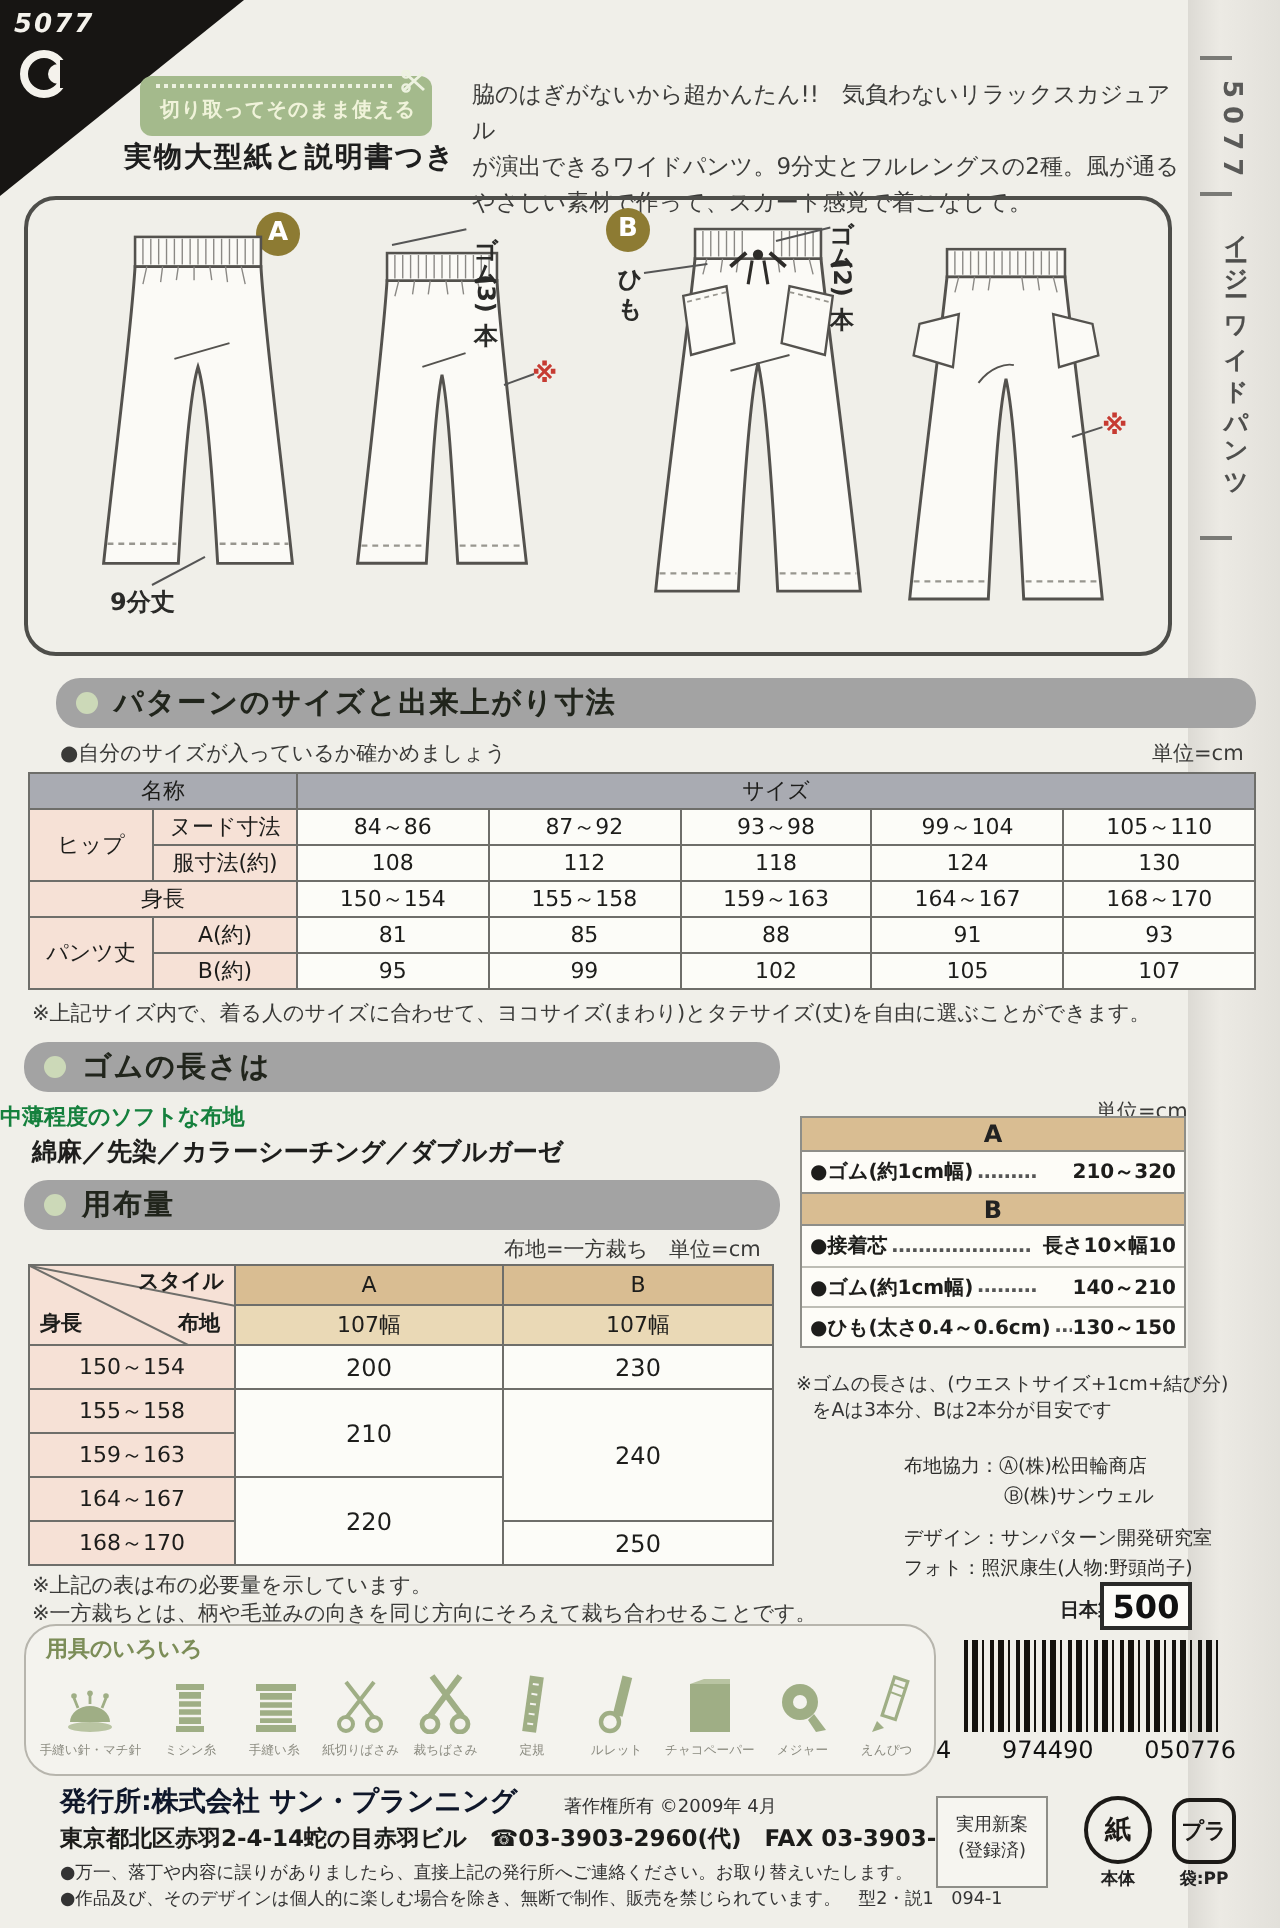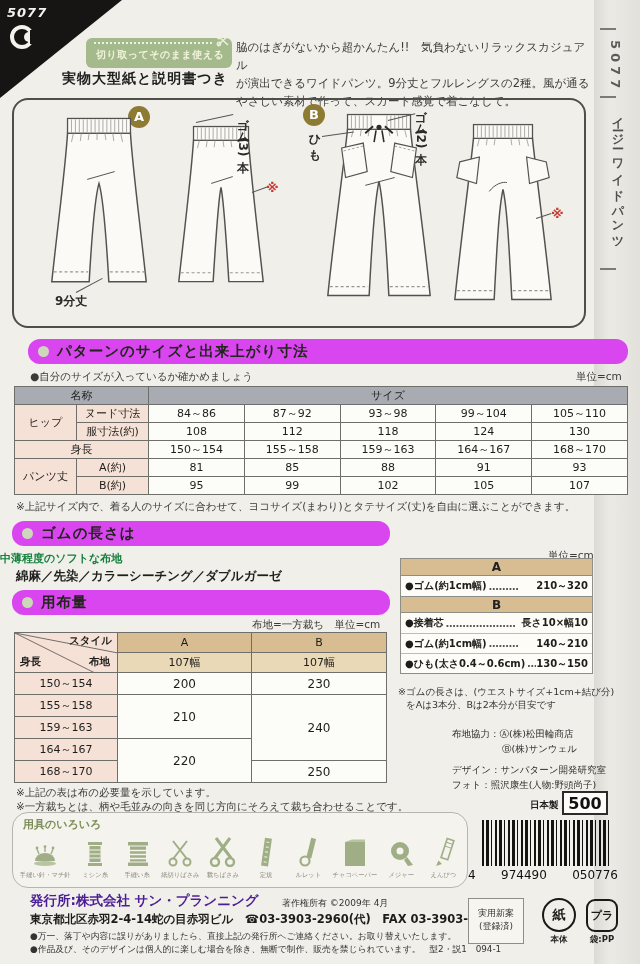--- a/index.html
+++ b/index.html
@@ -11,36 +11,36 @@
     background:linear-gradient(90deg,#dcdad4 0,#eceae4 35%,#e2e0da 100%);}
   .vert{writing-mode:vertical-rl;text-orientation:mixed;}
   .strip-num{position:absolute;left:608px;top:40px;font-size:13px;letter-spacing:4px;color:#5a5a58;font-weight:bold;}
   .strip-title{position:absolute;left:609px;top:108px;font-size:12px;letter-spacing:2px;color:#4f4f4d;font-weight:bold;}
   .tick{position:absolute;width:16px;height:2px;background:#7a7a76;}
   
   .corner{position:absolute;left:0;top:0;width:122px;height:98px;background:#171513;
     clip-path:polygon(0 0,100% 0,0 100%);}
   .corner-num{position:absolute;left:7px;top:5px;color:#f4f2ec;font-size:13px;font-weight:bold;font-style:italic;letter-spacing:1px;}
   
-  .badge{position:absolute;left:86px;top:38px;width:146px;height:30px;background:#a4ba8c;border-radius:6px;}
+  .badge{position:absolute;left:70px;top:38px;width:146px;height:30px;background:#a4ba8c;border-radius:6px;}
   .badge-dots{position:absolute;left:8px;top:4px;width:118px;border-top:2px dotted #edf2e0;}
   .badge-label{position:absolute;left:10px;top:10px;font-size:10px;font-weight:bold;color:#f0f3da;letter-spacing:0.5px;}
   .bold-title{position:absolute;left:62px;top:70px;font-size:14px;font-weight:bold;color:#1e1e1e;letter-spacing:1px;}
   .desc{position:absolute;left:236px;top:38px;width:356px;font-size:11.5px;color:#3c3c3a;line-height:18px;font-weight:500;}
   
   .illus{position:absolute;left:12px;top:98px;width:574px;height:230px;border:2px solid #4e4e4a;border-radius:16px;}
   .style-badge{position:absolute;width:22px;height:22px;border-radius:50%;background:#8d7b33;color:#fff;
     font-size:13px;font-weight:bold;text-align:center;line-height:22px;}
   .ann{position:absolute;font-size:12px;font-weight:bold;color:#2a2a28;}
   .lead{position:absolute;height:1px;background:#555;transform-origin:left center;}
   .red{color:#c63b32;}
   .illus-note{position:absolute;left:140px;top:300px;font-size:13px;font-weight:bold;color:#222;}
   .illus-note .red{font-weight:bold;}
   
-  .gbar{position:absolute;height:25px;background:#d946ef;border-radius:12px;display:flex;align-items:center;padding-left:10px;}
+  .gbar{position:absolute;height:25px;background:#a3a3a3;border-radius:12px;display:flex;align-items:center;padding-left:10px;}
   .gbar .dot{width:11px;height:11px;border-radius:50%;background:#ccd9b8;margin-right:8px;flex:none;}
   .gbar .t{font-size:14.5px;font-weight:bold;color:#21251c;letter-spacing:1px;}
   .small-note{font-size:10.5px;color:#3a3a38;}
   
   table{border-collapse:collapse;}
   .tbl td,.tbl th{border:1px solid #6e6e6a;font-size:11px;color:#1d1d1b;text-align:center;padding:0;height:18px;font-weight:normal;}
   .hd{background:#a9abb2;font-weight:bold;font-size:11.5px;}
   .pink{background:#f6e1d6;}
   .white{background:#fcfcf8;}
   .tan{background:#d9bd92;font-weight:bold;font-size:12px;}
@@ -51,31 +51,31 @@
     border-top:1px solid #8e8e88;border-bottom:1px solid #8e8e88;height:17px;line-height:17px;}
   .mat .mh:first-child{border-top:none;}
   .mat .mr{display:flex;align-items:center;height:20px;padding:0 4px;font-size:10px;font-weight:bold;color:#1d1d1b;}
   .mat .mr + .mr{border-top:1px solid #bdbdb5;}
   .mat .nm{white-space:nowrap;}
   .mat .dt{flex:1;overflow:hidden;white-space:nowrap;color:#555;padding:0 2px;}
   .mat .vl{white-space:nowrap;}
   .credits{position:absolute;left:452px;top:726px;width:184px;font-size:9.5px;color:#2e2e2c;line-height:15px;font-weight:500;}
   .credits .ind{padding-left:50px;}
   .price-label{position:absolute;left:530px;top:799px;font-size:9.5px;color:#222;font-weight:bold;}
-  .price-box{position:absolute;left:562px;top:791px;width:46px;height:24px;border:2px solid #2b2b29;background:#fdfcf8;
+  .price-box{position:absolute;left:550px;top:791px;width:46px;height:24px;border:2px solid #2b2b29;background:#fdfcf8;
     text-align:center;font-size:16px;font-weight:bold;color:#111;line-height:21px;}
   
   .tools{position:absolute;left:12px;top:812px;width:456px;height:76px;border:1.5px solid #b7b5ad;border-radius:16px;background:#f4f3ee;}
   .tools-title{position:absolute;left:10px;top:4px;font-size:11px;font-weight:bold;color:#7c8d58;}
   .tools-row{position:absolute;left:4px;top:22px;width:448px;display:flex;}
   .tool{flex:1;display:flex;flex-direction:column;align-items:center;}
   .tool .ic{height:32px;display:flex;align-items:flex-end;}
   .tool .lb{font-size:7px;color:#8b8b80;margin-top:3px;white-space:nowrap;transform:scale(0.9);}
   
-  .pub1{position:absolute;left:30px;top:892px;font-size:13.5px;font-weight:bold;color:#4c1d95;}
+  .pub1{position:absolute;left:30px;top:892px;font-size:13.5px;font-weight:bold;color:#0f172a;}
   .pub1c{position:absolute;left:282px;top:897px;font-size:9px;color:#333;}
   .pub2{position:absolute;left:30px;top:912px;font-size:11.5px;font-weight:bold;color:#1c1c1a;}
   .pub3{position:absolute;left:30px;top:931px;font-size:8.8px;color:#333;}
   .pub4{position:absolute;left:30px;top:944px;font-size:8.8px;color:#333;}
   
   .bars{position:absolute;left:482px;top:820px;width:128px;height:46px;
     background:repeating-linear-gradient(90deg,#15130f 0 2px,transparent 2px 4px,#15130f 4px 7px,transparent 7px 9px,#15130f 9px 10px,transparent 10px 13px);}
   .bc-digits{position:absolute;left:468px;top:868px;width:150px;display:flex;justify-content:space-between;
     font-family:"DejaVu Sans Mono",monospace;font-size:12px;color:#111;}
   .utility{position:absolute;left:468px;top:898px;width:56px;height:46px;border:1px solid #8e8e88;background:#f6f5f0;

